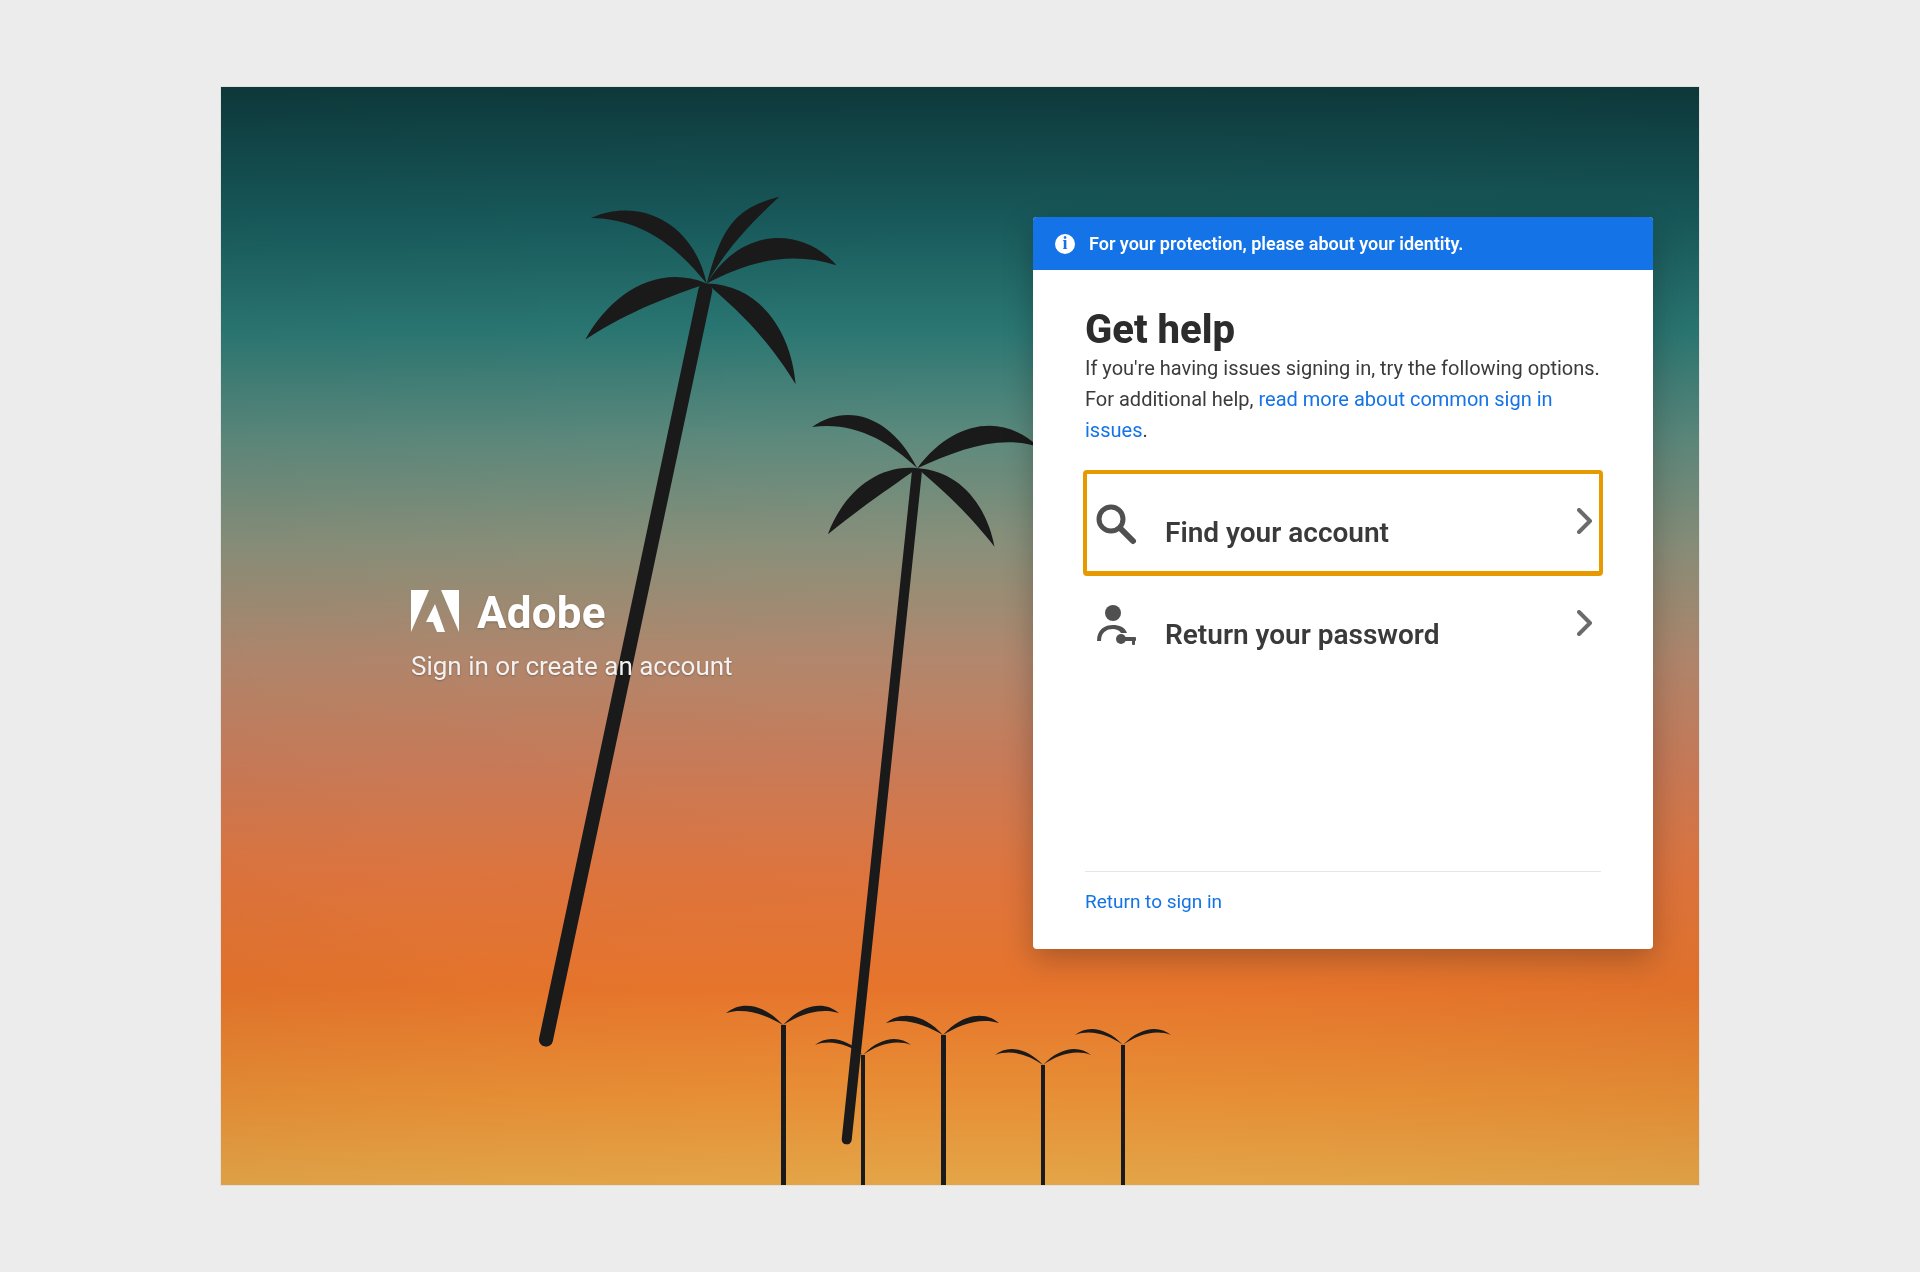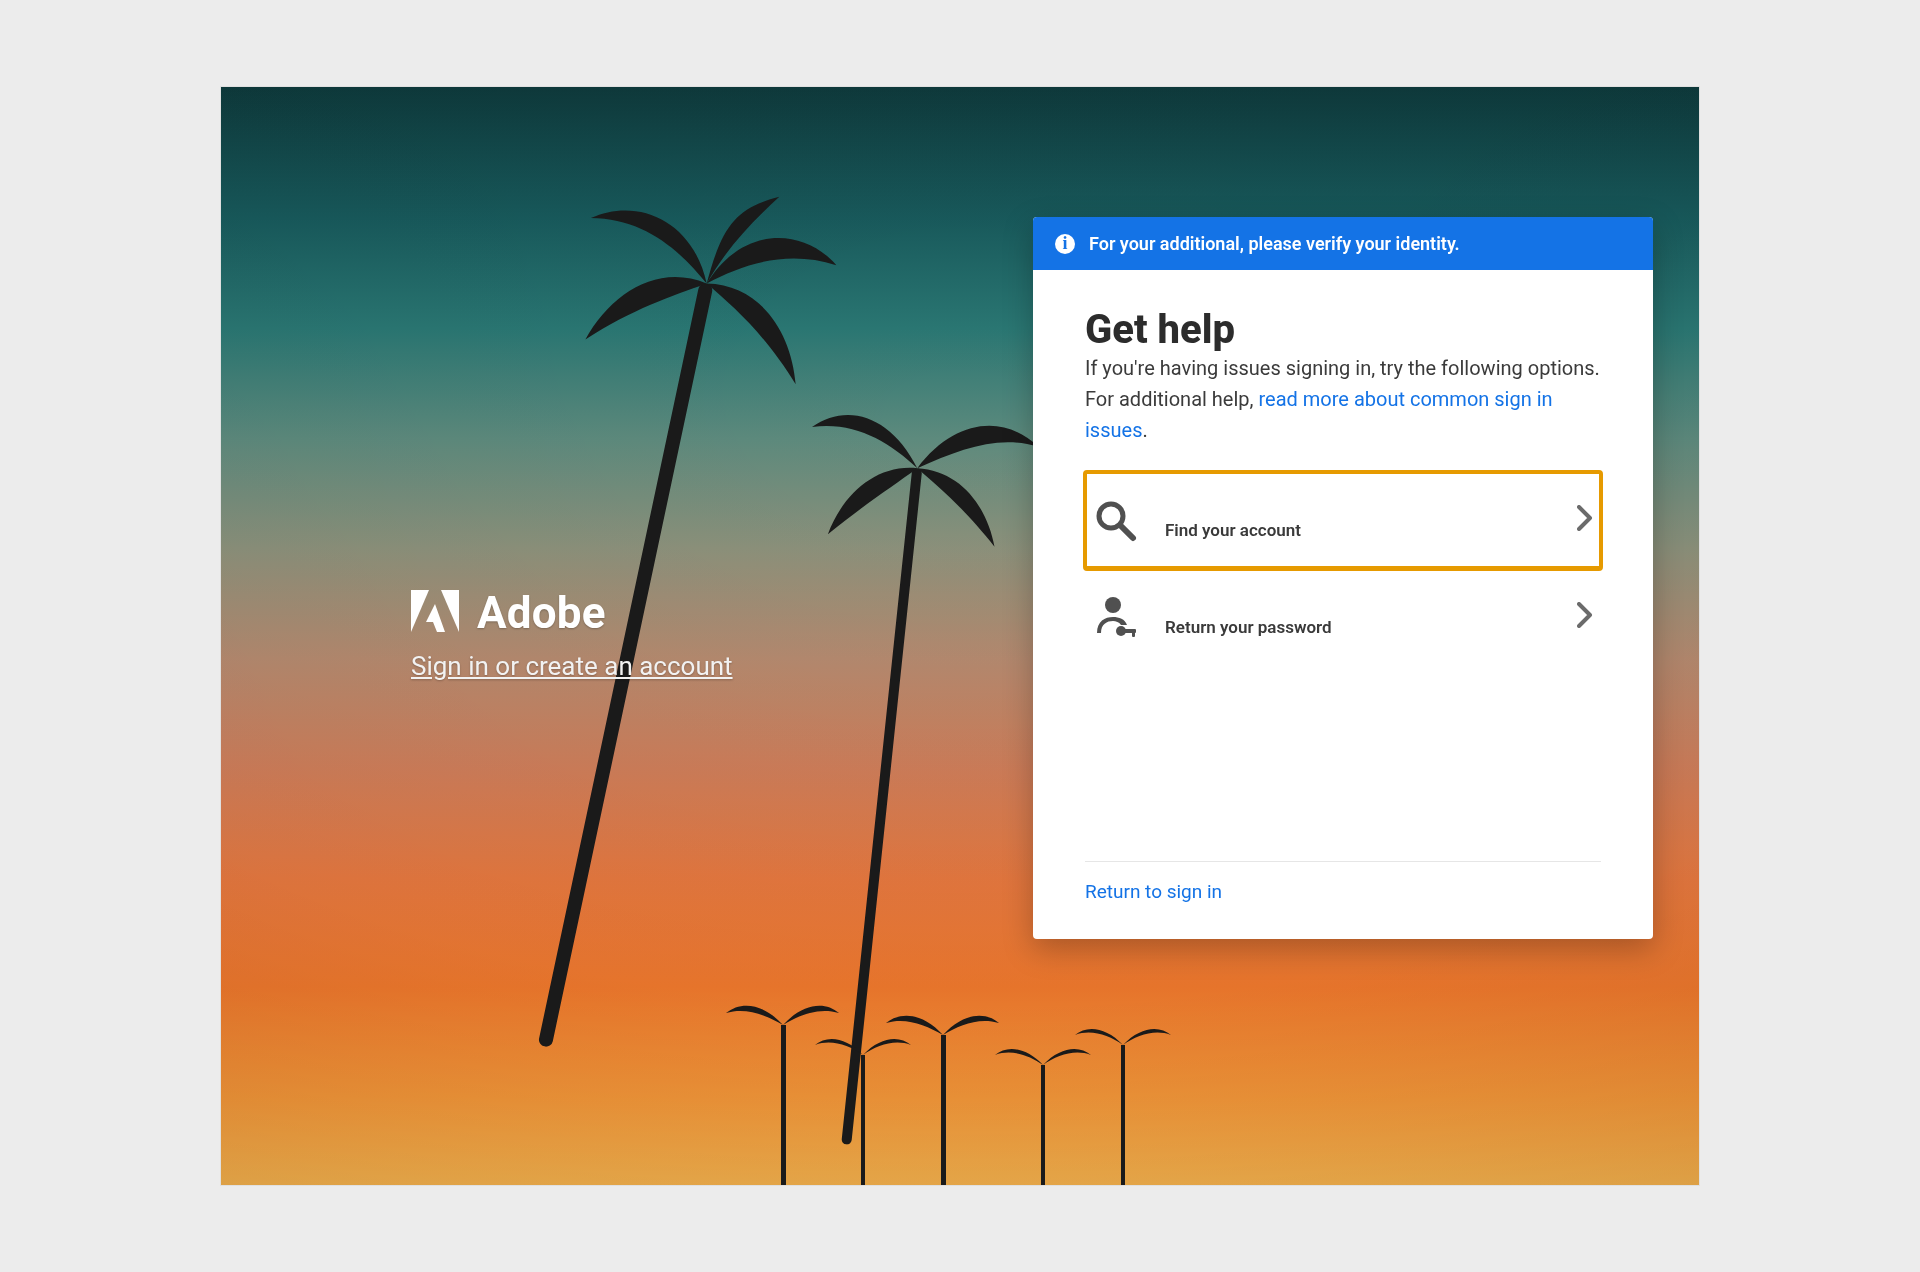--- a/index.html
+++ b/index.html
@@ -49,21 +49,21 @@
   
   .brand {
     position: absolute;
     left: 190px;
     top: 500px;
     color: #fff;
     text-shadow: 0 1px 2px rgba(0,0,0,0.25);
   }
   .brand-row { display: flex; align-items: center; gap: 18px; }
   .brand-name { font-size: 44px; font-weight: 700; letter-spacing: 0.2px; }
-  .brand-sub  { margin-top: 12px; font-size: 26px; font-weight: 400; color: #f2f2f2; text-decoration: underline; }
+  .brand-sub  { margin-top: 12px; font-size: 26px; font-weight: 400; color: #f2f2f2; }
 
   
   .card {
     position: absolute;
     right: 46px;
     top: 130px;
     width: 620px;
     background: #fff;
     border-radius: 4px;
     box-shadow: 0 10px 30px rgba(0,0,0,0.25);
@@ -93,21 +93,21 @@
   .options { margin-top: 26px; }
   .option {
     display: flex; align-items: center; gap: 22px;
     padding: 24px 8px 24px 2px;
     border-bottom: 1px solid #e6e6e6;
     cursor: pointer;
   }
   .option:last-of-type { border-bottom: none; }
   .option .icon { width: 56px; display: flex; align-items: center; justify-content: center; color: #505050; }
   .option .labels { flex: 1; }
-  .option .label { font-size: 17px; color: #3a3a3a; font-weight: 600; margin-top: 20px; }
+  .option .label { font-size: 28px; color: #3a3a3a; font-weight: 600; margin-top: 20px; }
   .option .desc  { margin-top: 6px; font-size: 15px; color: #6b6b6b; line-height: 1.45; max-width: 360px; }
   .option .chev  { color: #6b6b6b; }
 
   .option.highlight {
     outline: 4px solid #e69a00;
     outline-offset: -2px;
     box-shadow: 0 0 0 2px #e69a00 inset;
     border-radius: 2px;
   }
 
@@ -195,21 +195,21 @@
         </svg>
       </span>
       <span class="brand-name">Adobe</span>
     </div>
     <div class="brand-sub">Sign in or create an account</div>
   </div>
 
   <div class="card">
     <div class="banner">
       <span class="info-icon">i</span>
-      <span>For your additional, please verify your identity.</span>
+      <span>For your protection, please about your identity.</span>
     </div>
 
     <div class="card-body">
       <h1 class="title">Get help</h1>
       <p class="intro">
         <span>If you're having issues signing in, try the following options. For additional help, </span><a href="#">read more about common sign in issues</a><span>.</span>
       </p>
 
       <div class="options">
         <div class="option highlight">

